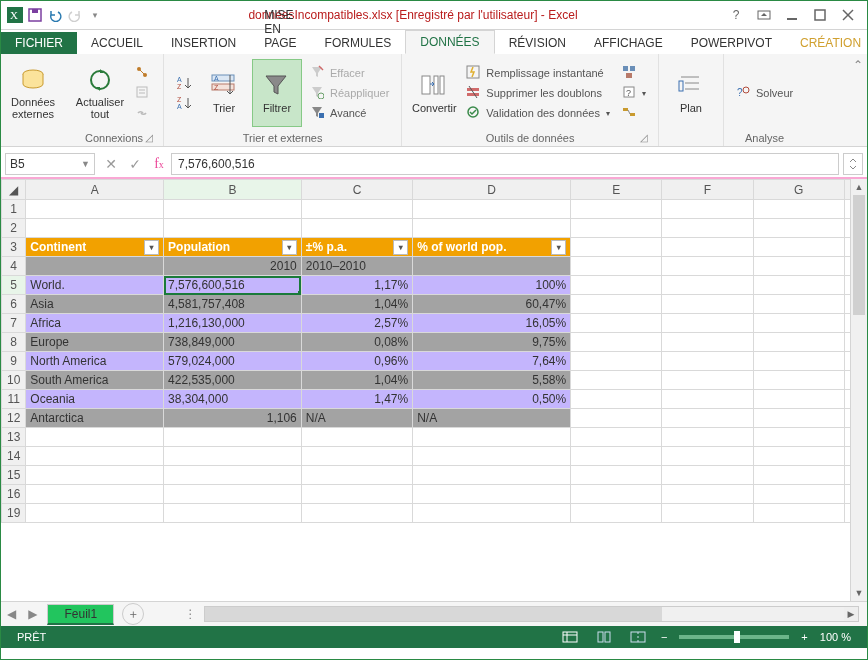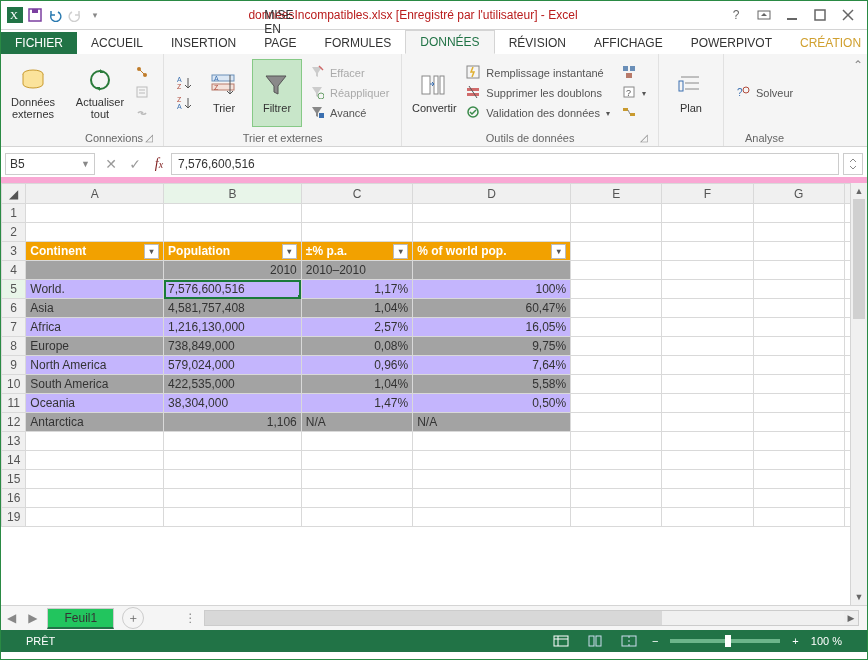--- a/index.html
+++ b/index.html
@@ -48,25 +48,25 @@
   .smallbtn { display:flex; align-items:center; gap:4px; height:20px; font-size:11px; color:#555; padding:0 4px; }
   .smallbtn .ico{width:16px;height:16px;}
   .smallbtn.dim{color:#aaa;}
   .bigbtn.active { background:#c8e6c9; border:1px solid #86c986; }
   .stackv{display:flex;flex-direction:column;gap:0px;}
 
   
   svg{display:block;}
 
   
-  .fxbar { height:26px; border-bottom:6px solid #f9a8d4; display:flex; align-items:center; background:#fff; margin-top:4px;}
+  .fxbar { height:26px; border-bottom:2px solid #f9a8d4; display:flex; align-items:center; background:#fff; margin-top:4px;}
   .namebox { width:80px; border:1px solid #ccc; margin:0 4px; height:20px; display:flex; align-items:center; padding:0 4px; font-size:12px; }
   .namebox .dd{margin-left:auto; font-size:9px;color:#888;}
   .fxbtn{width:24px;text-align:center;color:#999; font-size:14px;}
-  .fxbtn.fx{color:#7f1d1d; font-style:italic; font-family:Georgia,serif;}
+  .fxbtn.fx{color:#ec4899; font-family:Georgia,serif;}
   .fxinput{flex:1;border:1px solid #ccc;height:20px;padding:0 6px;display:flex;align-items:center;margin-right:4px;}
   .fxexpand{width:18px;height:20px;border:1px solid #ccc;display:flex;align-items:center;justify-content:center;margin-right:4px;}
 
   
   .grid-wrap{height:422px; overflow:hidden; position:relative;}
   table.sheet{border-collapse:collapse;table-layout:fixed;width:100%;}
   .sheet th, .sheet td{border:1px solid #d9d9d9;height:18px;padding:0 4px;font-size:12px;white-space:nowrap;overflow:hidden;}
   .sheet th{background:#f0f0f0;font-weight:normal;text-align:center;color:#555;}
   .sheet th.rowhdr{width:22px;}
   .colhdr{height:20px;}
@@ -99,21 +99,21 @@
   .sheet-tab{padding:2px 16px;border:1px solid #ccc;border-bottom:none;background:#22c55e;margin-left:4px;}
   .sheet-tab.active{border-bottom:2px solid #217346;}
   .sheet-tabs .add{width:20px;height:20px;border:1px solid #ccc;border-radius:50%;display:flex;align-items:center;justify-content:center;margin-left:8px;color:#666;}
   .hscroll{flex:1;margin:0 8px;height:14px;border:1px solid #ccc;background:#f0f0f0;position:relative;}
   .hscroll .thumb{position:absolute;left:0;top:0;bottom:0;width:70%;background:#d8d8d8;}
   .hscroll .arrow{position:absolute;top:0;bottom:0;width:14px;display:flex;align-items:center;justify-content:center;font-size:9px;color:#666;background:#eee;}
   .hscroll .arrow.l{left:0;}
   .hscroll .arrow.r{right:0;}
 
   
-  .status{height:22px;background:#217346;color:#fff;display:flex;align-items:center;font-size:11px;padding:0 25px;gap:12px;}
+  .status{height:22px;background:#217346;color:#fff;display:flex;align-items:center;font-size:11px;padding:0 16px;gap:12px;}
   .status .spacer{flex:1;}
   .viewbtn{width:22px;height:16px;display:flex;align-items:center;justify-content:center;}
   .zoom-slider{width:110px;height:4px;background:#6cb58a;position:relative;}
   .zoom-slider .knob{position:absolute;left:50%;top:-4px;width:6px;height:12px;background:#fff;}
 
   
   .vscroll{position:absolute;right:0;top:0;bottom:0;width:16px;background:#f0f0f0;border-left:1px solid #d4d4d4;}
   .vscroll .arrow{height:16px;display:flex;align-items:center;justify-content:center;font-size:9px;color:#666;}
   .vscroll .thumb{position:absolute;top:16px;left:2px;right:2px;height:120px;background:#d0d0d0;}
 </style>

